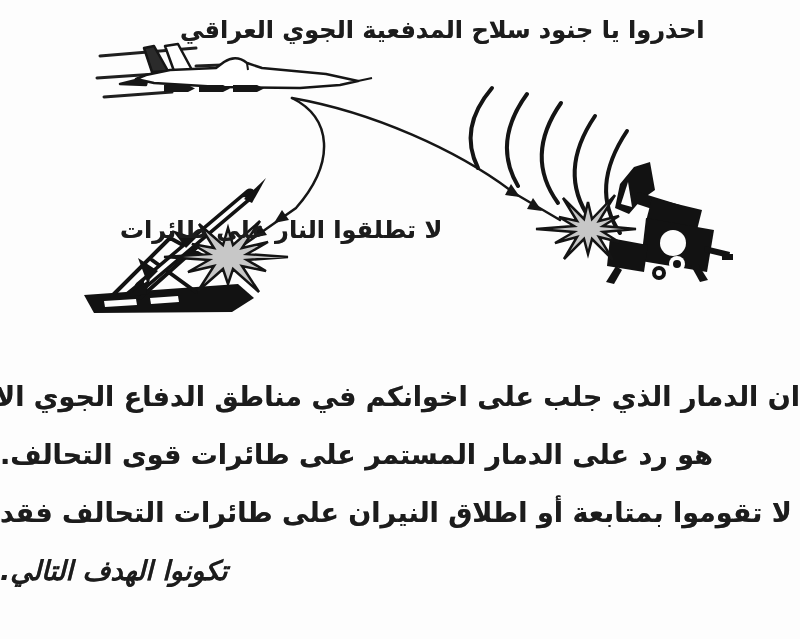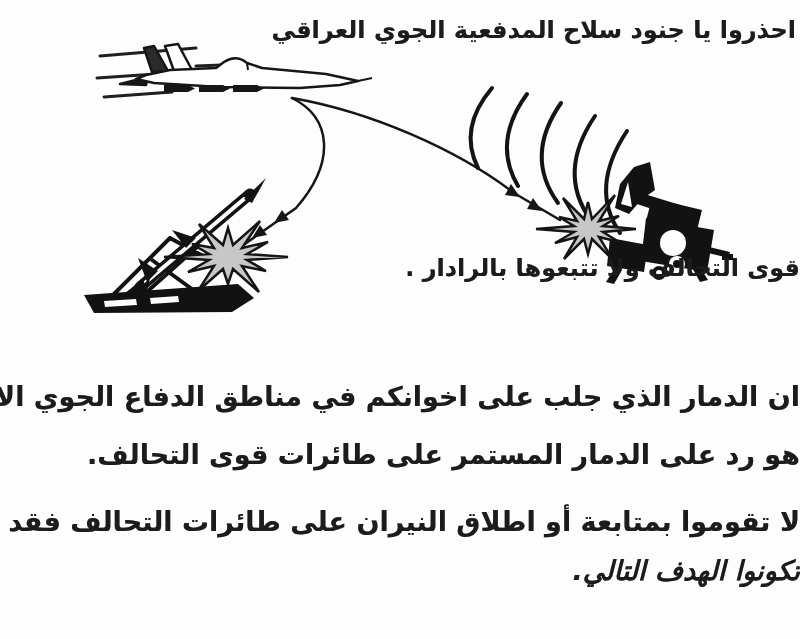--- a/index.html
+++ b/index.html
@@ -4,32 +4,32 @@
 <style>
   html,body{margin:0;padding:0;background:#e9e9e9;}
   .leaflet{
     position:relative;width:800px;height:639px;margin:0 auto;
     background:#fdfdfd;overflow:hidden;
     font-family:"DejaVu Sans","Liberation Sans",sans-serif;
     color:#1b1b1b;
   }
   .art{position:absolute;left:0;top:0;z-index:1;}
   .txt{
-    position:absolute;direction:rtl;unicode-bidi:embed;text-align:right;
+    position:absolute;direction:rtl;unicode-bidi:embed;text-align:left;
     font-weight:700;z-index:2;white-space:nowrap;color:#1c1c1c;
     text-shadow:0 0 .6px rgba(27,27,27,.55);
   }
   .title-line{left:180px;right:4px;top:16px;font-size:24px;}
   .cap-line{left:120px;right:0;font-size:24px;}
   .cap-1{top:216px;}
   .cap-2{top:254px;}
   .body-line{left:0;right:0;font-size:27px;}
   .b-1{top:381px;}
   .b-2{top:439px;}
-  .b-3{top:497px;margin-top:9px;}
+  .b-3{top:497px;}
   .b-4{top:555px;font-style:italic;}
 </style>
 </head>
 <body>
 
 <div class="leaflet">
 
   <svg class="art" width="800" height="360" viewBox="0 0 800 360">
 
     <g stroke="#1f1f1f" stroke-width="3" stroke-linecap="round">
@@ -109,20 +109,20 @@
       <rect x="722" y="254" width="11" height="6"></rect>
       <circle cx="659" cy="273" r="7"></circle>
       <circle cx="659" cy="273" r="3" fill="#fdfdfd"></circle>
     </g>
 
     <polygon fill="#c7c7c7" stroke="#141414" stroke-width="2.5" points="636,229 603,226 619,216 599,221 615,195 592,219 588,202 584,219 563,198 577,221 559,217 574,226 536,229 574,232 555,243 577,237 564,259 584,239 588,254 592,239 613,260 599,237 619,242 603,232"></polygon>
   </svg>
 
   <div class="txt title-line">احذروا يا جنود سلاح المدفعية الجوي العراقي</div>
 
-  <div class="txt cap-line cap-2">قوى التحالف ولا تتبعوها بالرادار .</div>
+  <div class="txt cap-line cap-1">لا تطلقوا النار على طائرات</div>
 
   <div class="txt body-line b-1">ان الدمار الذي جلب على اخوانكم في مناطق الدفاع الجوي الاخرى</div>
   <div class="txt body-line b-2">هو رد على الدمار المستمر على طائرات قوى التحالف.</div>
   <div class="txt body-line b-3">لا تقوموا بمتابعة أو اطلاق النيران على طائرات التحالف فقد</div>
   <div class="txt body-line b-4">تكونوا الهدف التالي.</div>
 
 </div>
 
 </body></html>

